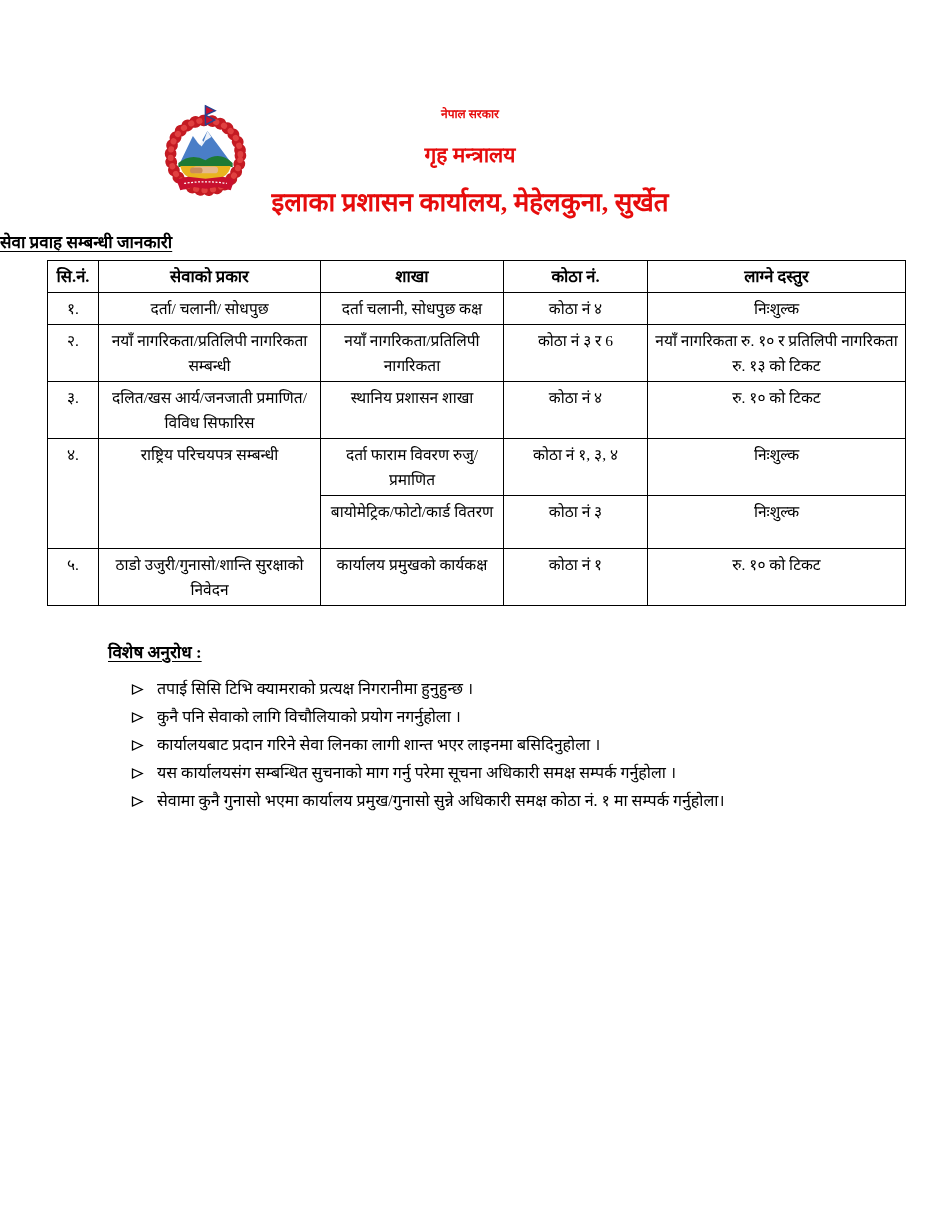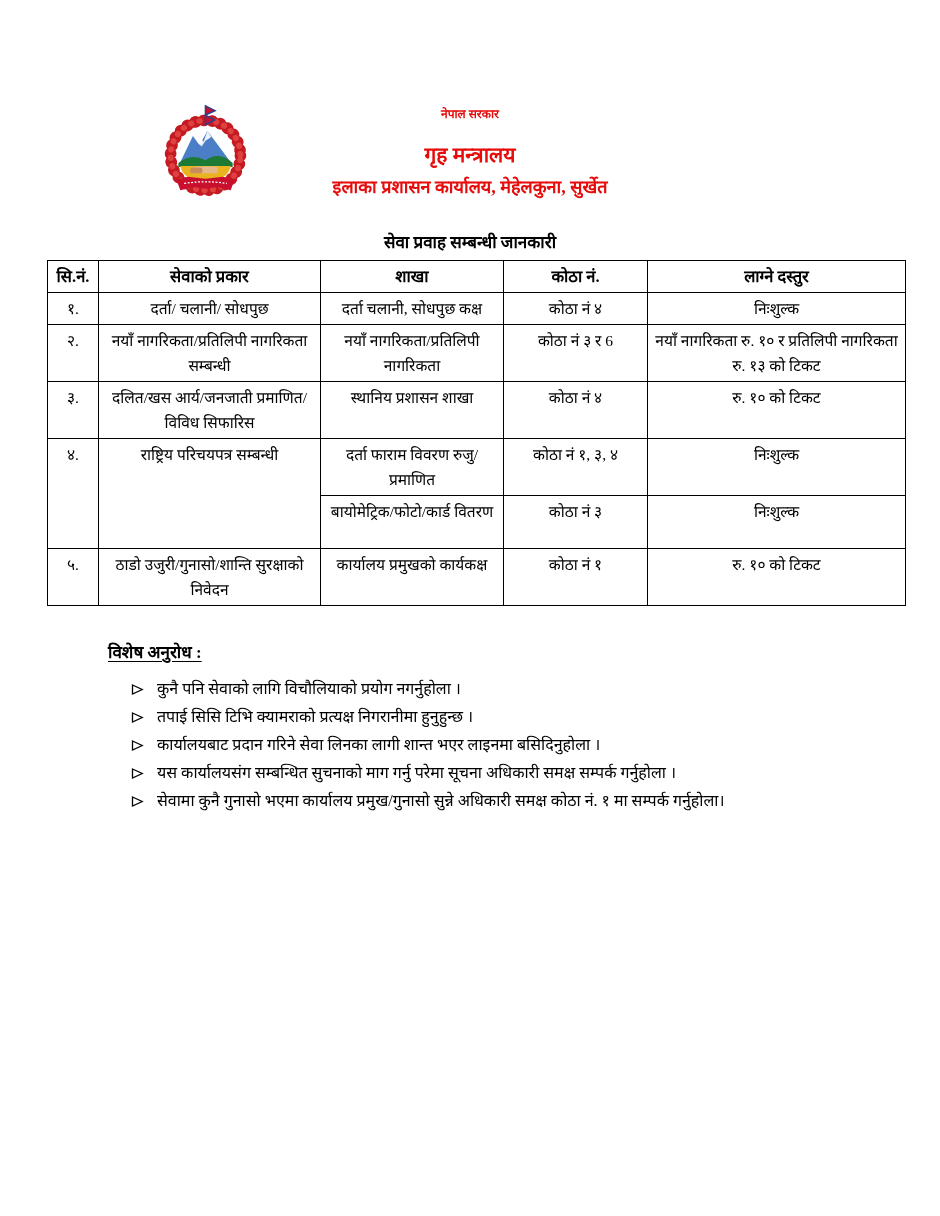--- a/index.html
+++ b/index.html
@@ -15,26 +15,26 @@
     color:var(--ink);
   }
   .page{position:relative;width:940px;height:1216px;overflow:hidden;background:#fff;}
 
   
   .letterhead{position:relative;height:212px;}
   .logo{position:absolute;left:156px;top:102px;width:99px;height:97px;}
   .header-lines{position:absolute;left:0;top:104px;width:100%;text-align:center;color:var(--red);font-weight:700;}
   .h-gov{font-size:12px;line-height:20px;}
   .h-ministry{font-size:21px;line-height:26px;margin-top:18px;}
-  .h-office{font-size:18px;line-height:33px;margin-top:3px;}
+  .h-office{font-size:26px;line-height:33px;margin-top:18px;}
 
   
   .table-title{
-    margin-top:18px;text-align:center;font-weight:700;font-size:17px;
-    text-underline-offset:3px;
+    margin-top:18px;font-weight:700;font-size:17px;
+    text-decoration:underline;text-underline-offset:3px;
   }
   table.svc{
     margin:7px 0 0 47px;width:858px;
     border-collapse:collapse;table-layout:fixed;
   }
   table.svc th, table.svc td{
     border:1.6px solid #000;
     text-align:center;
     padding:3px 6px;
     font-size:15.5px;
@@ -165,27 +165,27 @@
     </tbody>
   </table>
 
   <section class="special">
     <div class="special-title">विशेष अनुरोध :</div>
     <ul class="requests">
       <li>
         <svg class="arrow-icon" width="13" height="13" viewBox="0 0 13 13">
             <polygon points="1.5,2 11.2,6.5 1.5,11" fill="#ffffff" stroke="#000000" stroke-width="1.3"></polygon>
           </svg>
+        <span>तपाई सिसि टिभि क्यामराको प्रत्यक्ष निगरानीमा हुनुहुन्छ ।</span>
+      </li>
+      <li>
+        <svg class="arrow-icon" width="13" height="13" viewBox="0 0 13 13">
+            <polygon points="1.5,2 11.2,6.5 1.5,11" fill="#ffffff" stroke="#000000" stroke-width="1.3"></polygon>
+          </svg>
         <span>कुनै पनि सेवाको लागि विचौलियाको प्रयोग नगर्नुहोला ।</span>
-      </li>
-      <li>
-        <svg class="arrow-icon" width="13" height="13" viewBox="0 0 13 13">
-            <polygon points="1.5,2 11.2,6.5 1.5,11" fill="#ffffff" stroke="#000000" stroke-width="1.3"></polygon>
-          </svg>
-        <span>तपाई सिसि टिभि क्यामराको प्रत्यक्ष निगरानीमा हुनुहुन्छ ।</span>
       </li>
       <li>
         <svg class="arrow-icon" width="13" height="13" viewBox="0 0 13 13">
             <polygon points="1.5,2 11.2,6.5 1.5,11" fill="#ffffff" stroke="#000000" stroke-width="1.3"></polygon>
           </svg>
         <span>कार्यालयबाट प्रदान गरिने सेवा लिनका लागी शान्त भएर लाइनमा बसिदिनुहोला ।</span>
       </li>
       <li>
         <svg class="arrow-icon" width="13" height="13" viewBox="0 0 13 13">
             <polygon points="1.5,2 11.2,6.5 1.5,11" fill="#ffffff" stroke="#000000" stroke-width="1.3"></polygon>

